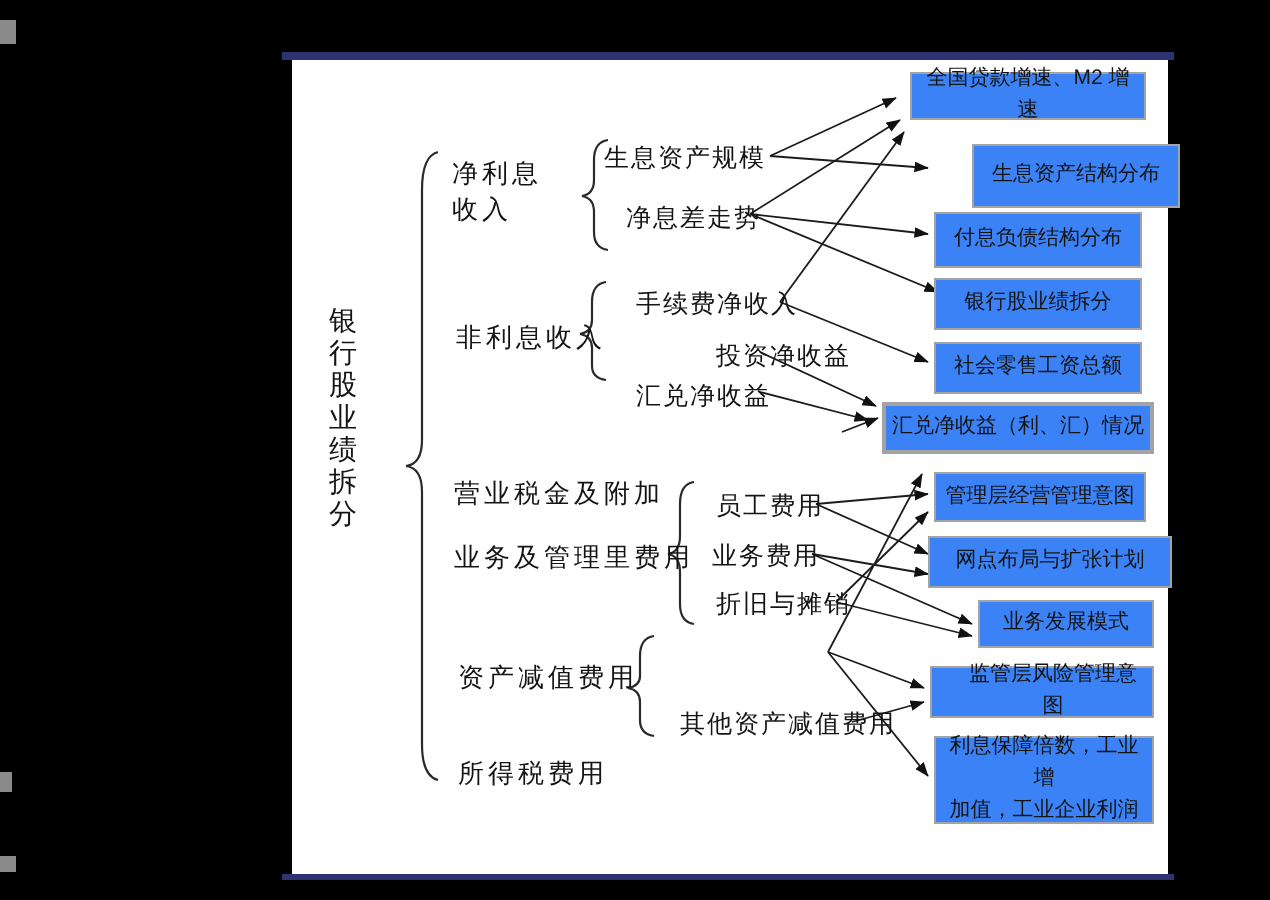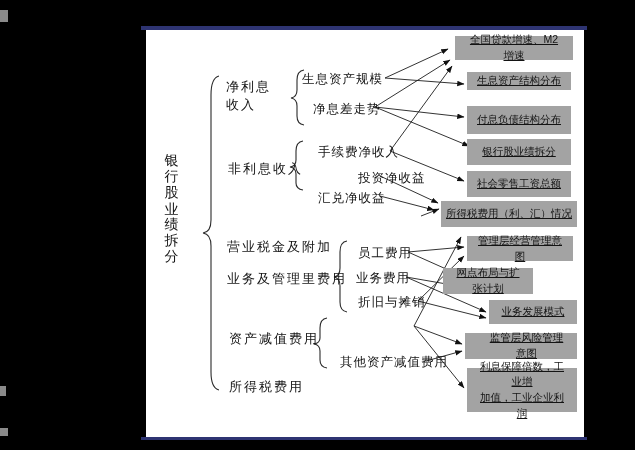--- a/index.html
+++ b/index.html
@@ -8,23 +8,23 @@
   #page{position:absolute;left:146px;top:30px;width:438px;height:407px;background:#fff;}
   .rule{position:absolute;left:141px;width:446px;background:#2e3472;}
   #rule-top{top:26px;height:4px;}
   #rule-bottom{top:437px;height:3px;}
   .artifact{position:absolute;background:#8a8a8a;}
   .lbl{position:absolute;font-size:13px;line-height:1.35;letter-spacing:2px;
        white-space:pre-line;color:#141414;}
   .sub{font-size:12.5px;letter-spacing:1px;}
   #root-title{position:absolute;left:163px;top:142px;writing-mode:vertical-lr;
               letter-spacing:16px;font-size:14px;color:#141414;}
-  .dbox{position:absolute;border:6px solid #a3a3a3;background:#a3a3a3;box-sizing:border-box;
+  .dbox{position:absolute;border:1px solid #a3a3a3;background:#3b82f6;box-sizing:border-box;
         display:flex;align-items:center;justify-content:center;text-align:center;
-        font-size:10.5px;line-height:1.5;padding:1px 3px;white-space:pre-line;color:#141414;text-decoration:underline;}
+        font-size:10.5px;line-height:1.5;padding:1px 3px;white-space:pre-line;color:#141414;}
   .dbox.thick{border-width:2px;}
   svg{position:absolute;left:0;top:0;}
   .edge{stroke:#1c1c1c;stroke-width:0.9;fill:none;}
   .brace{stroke:#2a2a2a;stroke-width:1.1;fill:none;}
 </style>
 </head>
 <body>
 
 <div id="screen">
 
@@ -97,25 +97,25 @@
   <div class="lbl sub" style="left:313px;top:101px;">净息差走势</div>
   <div class="lbl sub" style="left:318px;top:144px;">手续费净收入</div>
   <div class="lbl sub" style="left:318px;top:170px;margin-left:40px;">投资净收益</div>
   <div class="lbl sub" style="left:318px;top:190px;">汇兑净收益</div>
   <div class="lbl sub" style="left:358px;top:245px;">员工费用</div>
   <div class="lbl sub" style="left:356px;top:270px;">业务费用</div>
   <div class="lbl sub" style="left:358px;top:294px;">折旧与摊销</div>
   <div class="lbl sub" style="left:340px;top:354px;">其他资产减值费用</div>
 
   <div class="dbox" style="left:455px;top:36px;width:118px;height:24px;">全国贷款增速、M2 增速</div>
-  <div class="dbox" style="left:467px;top:72px;width:104px;height:18px;">生息资产结构分布</div>
+  <div class="dbox" style="left:486px;top:72px;width:104px;height:32px;">生息资产结构分布</div>
   <div class="dbox" style="left:467px;top:106px;width:104px;height:28px;">付息负债结构分布</div>
   <div class="dbox" style="left:467px;top:139px;width:104px;height:26px;">银行股业绩拆分</div>
   <div class="dbox" style="left:467px;top:171px;width:104px;height:26px;">社会零售工资总额</div>
-  <div class="dbox thick" style="left:441px;top:201px;width:136px;height:26px;">所得税费用（利、汇）情况</div>
+  <div class="dbox thick" style="left:441px;top:201px;width:136px;height:26px;">汇兑净收益（利、汇）情况</div>
   <div class="dbox" style="left:467px;top:236px;width:106px;height:25px;">管理层经营管理意图</div>
-  <div class="dbox" style="left:443px;top:268px;width:90px;height:26px;">网点布局与扩张计划</div>
+  <div class="dbox" style="left:464px;top:268px;width:122px;height:26px;">网点布局与扩张计划</div>
   <div class="dbox" style="left:489px;top:300px;width:88px;height:24px;">业务发展模式</div>
   <div class="dbox" style="left:465px;top:333px;width:112px;height:26px;padding-left:14px;">监管层风险管理意图</div>
   <div class="dbox" style="left:467px;top:368px;width:110px;height:44px;">利息保障倍数，工业增
 加值，工业企业利润</div>
 
 </div>
 
 </body></html>

